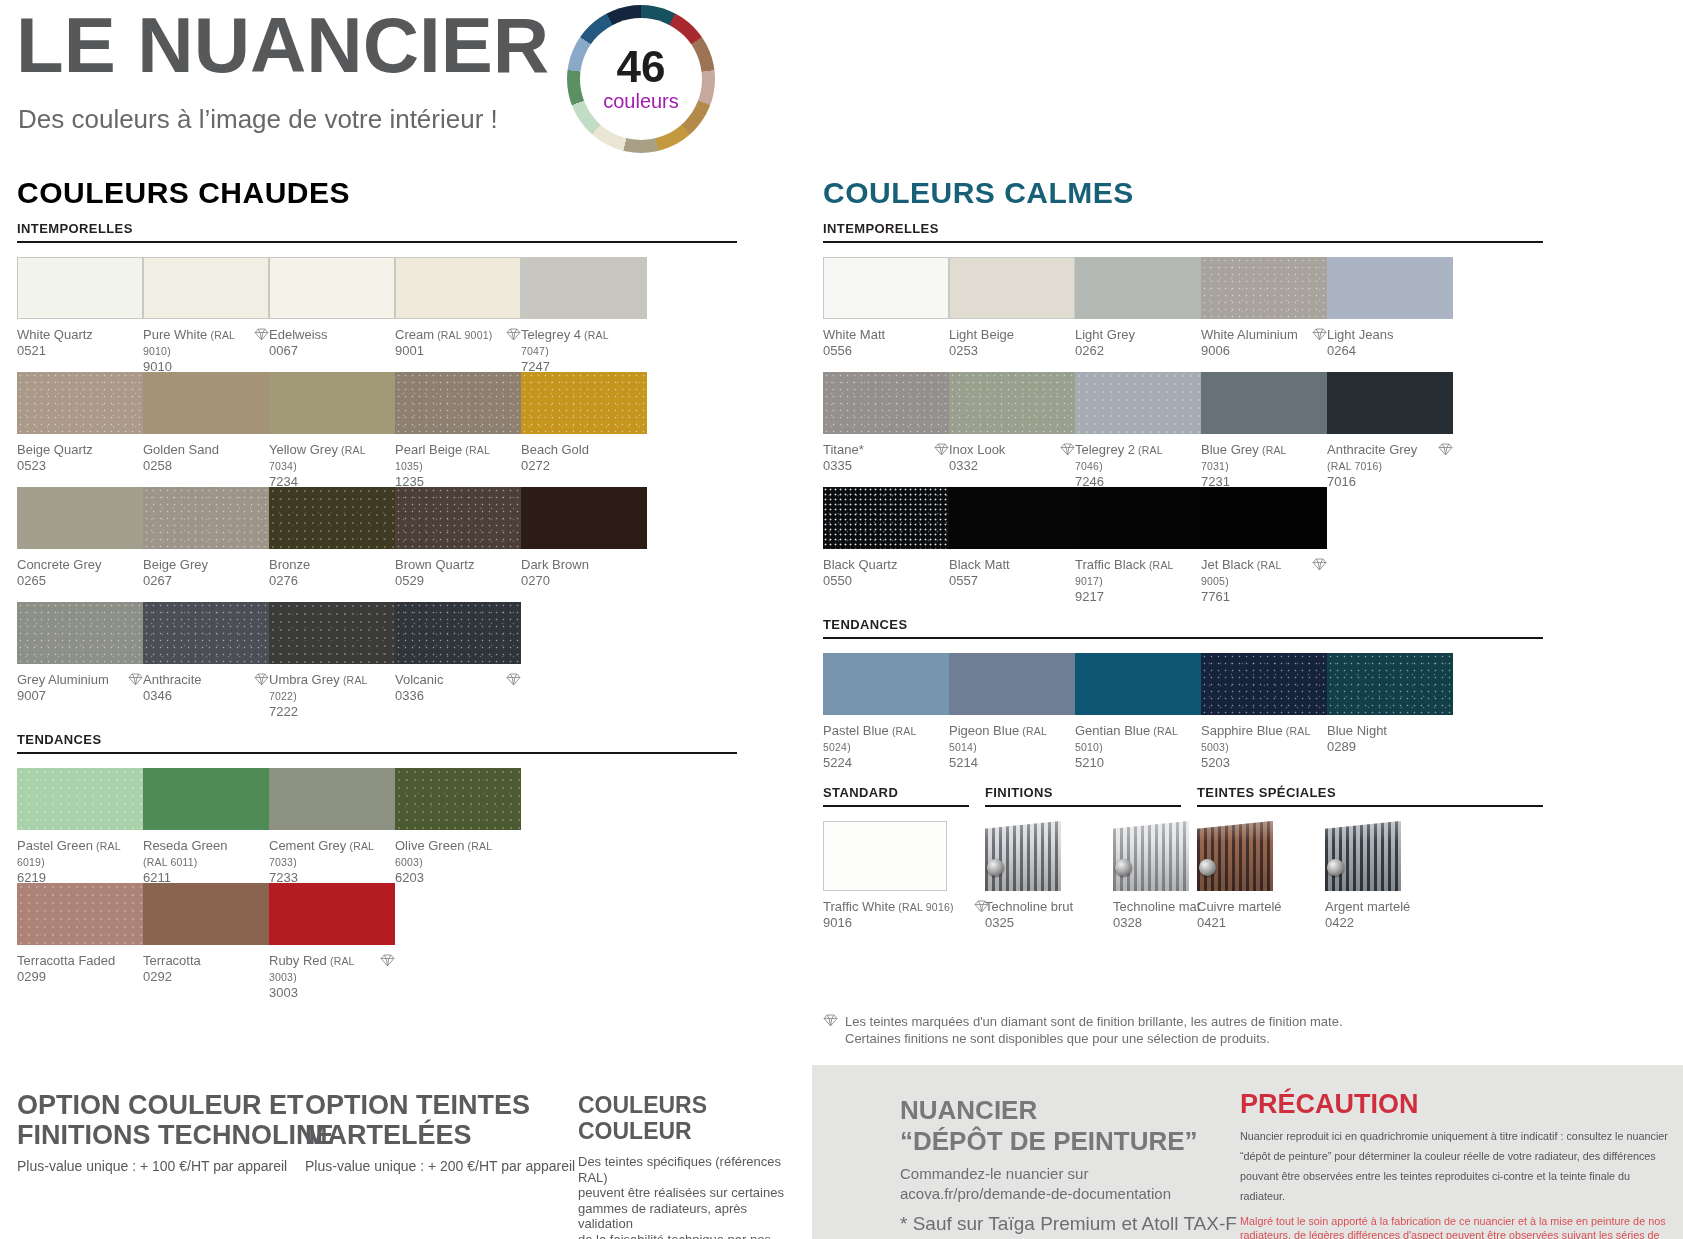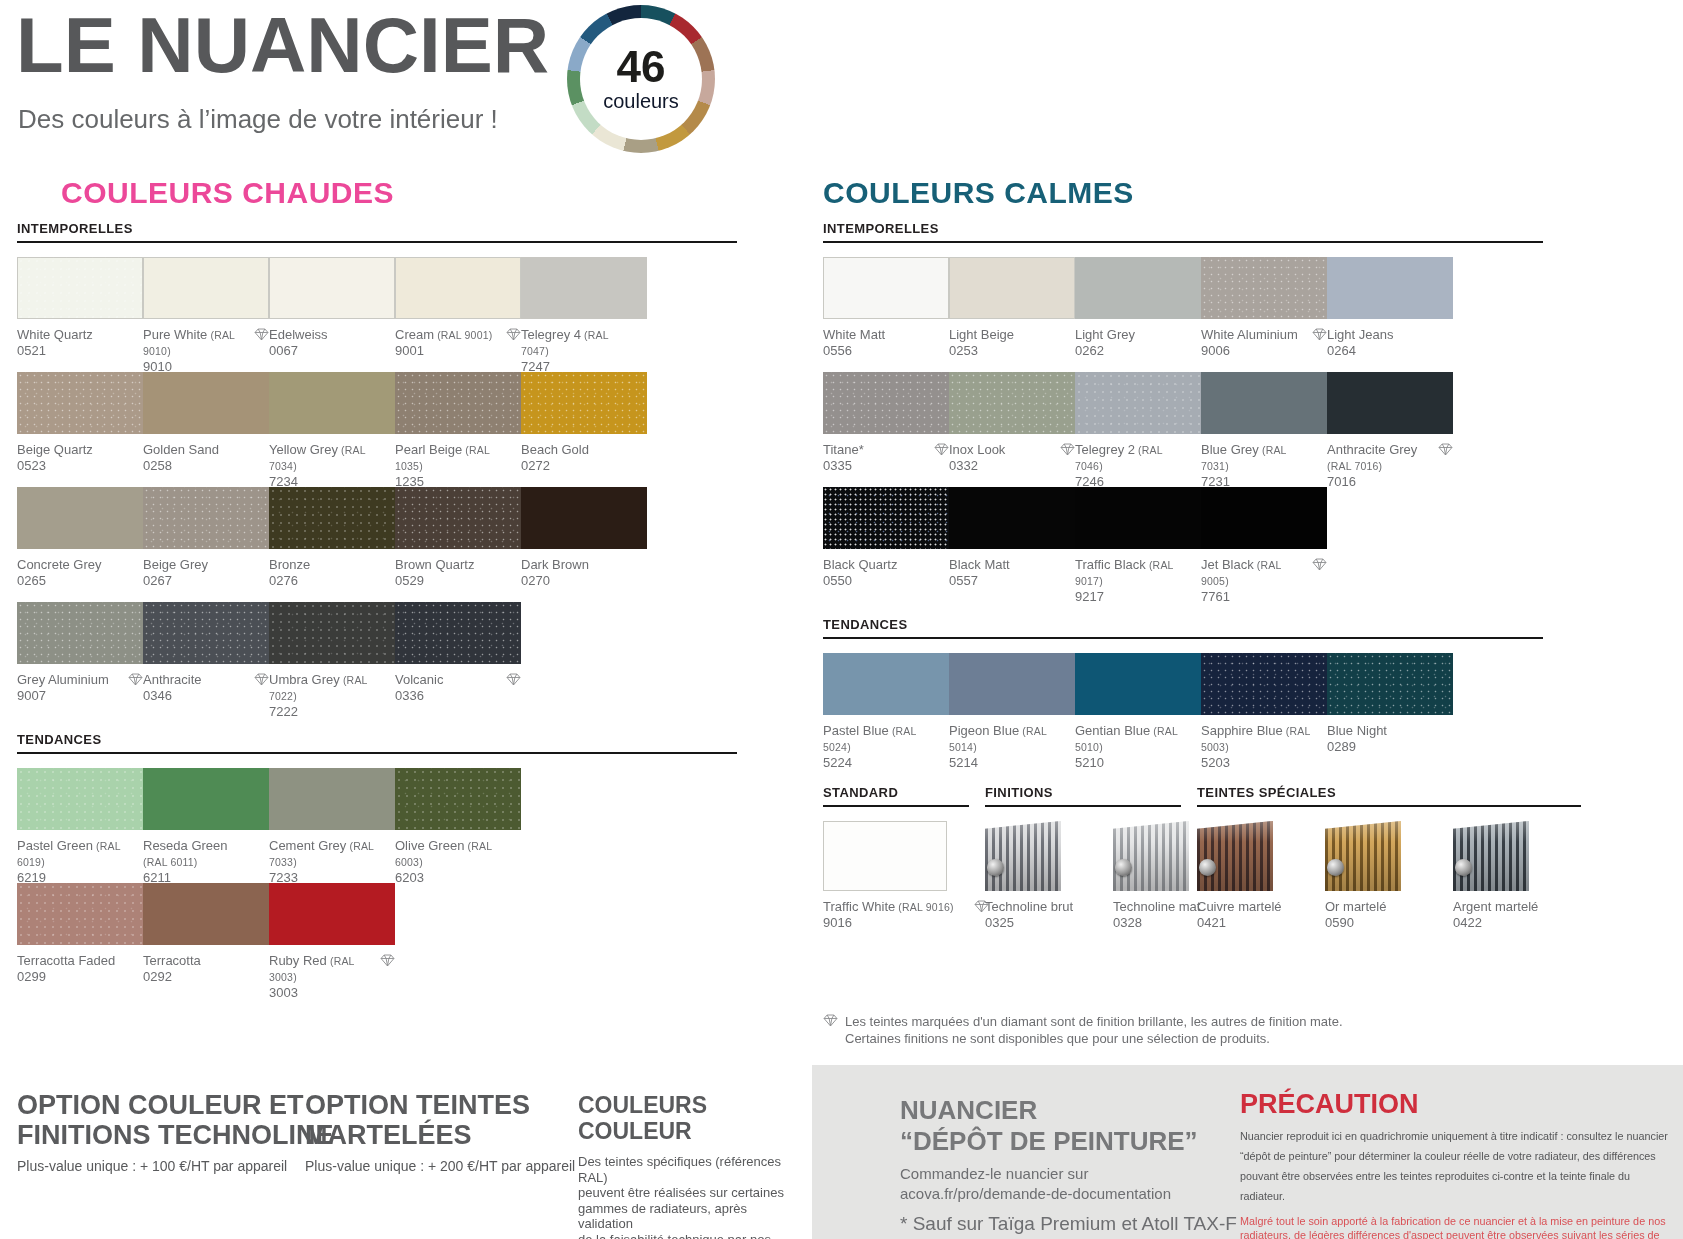--- a/index.html
+++ b/index.html
@@ -6,21 +6,21 @@
   .page{position:relative;width:1683px;height:1239px;background:#ffffff;overflow:hidden;
         font-family:"Liberation Sans",sans-serif;color:#6d6e71;}
   
   .h-title{position:absolute;left:16px;top:6px;font-size:78px;font-weight:700;color:#57585a;letter-spacing:0px;line-height:1;}
   .h-sub{position:absolute;left:18px;top:104px;font-size:26px;color:#66686a;}
   .badge{position:absolute;left:567px;top:5px;width:148px;height:148px;}
   .badge .ring{position:absolute;inset:0;border-radius:50%;}
   .badge .inner{position:absolute;inset:13px;background:#fff;border-radius:50%;
                 display:flex;flex-direction:column;align-items:center;justify-content:center;}
   .badge .num{font-size:44px;font-weight:700;color:#1d1d1b;line-height:1;}
-  .badge .blbl{font-size:20px;color:#0f172a;margin-top:1px;}
+  .badge .blbl{font-size:20px;color:#a21caf;margin-top:1px;}
   
   .col{position:absolute;top:176px;width:720px;}
   .col.left{left:17px;} .col.right{left:823px;}
   .col-title{font-size:30px;font-weight:700;letter-spacing:.5px;line-height:34px;height:34px;margin-bottom:10px;}
   .grp{margin-top:0;}
   .grp + .grp{margin-top:26px;}
   .grp-label{font-size:13px;font-weight:700;color:#231f20;letter-spacing:.4px;
              padding-bottom:4px;border-bottom:2px solid #161616;line-height:17px;}
   .rows{margin-top:14px;}
   .row{display:grid;grid-template-columns:repeat(5,126px);height:103px;margin-bottom:12px;}
@@ -90,21 +90,21 @@
 
   <div class="badge">
     <div class="ring" id="badge-ring" style="background: conic-gradient(rgb(23, 80, 94) 0deg, rgb(23, 80, 94) 27.6923deg, rgb(168, 41, 47) 27.6923deg, rgb(168, 41, 47) 55.3846deg, rgb(157, 115, 85) 55.3846deg, rgb(157, 115, 85) 83.0769deg, rgb(199, 168, 156) 83.0769deg, rgb(199, 168, 156) 110.769deg, rgb(180, 138, 74) 110.769deg, rgb(180, 138, 74) 138.462deg, rgb(194, 153, 62) 138.462deg, rgb(194, 153, 62) 166.154deg, rgb(169, 159, 133) 166.154deg, rgb(169, 159, 133) 193.846deg, rgb(234, 230, 213) 193.846deg, rgb(234, 230, 213) 221.538deg, rgb(195, 220, 197) 221.538deg, rgb(195, 220, 197) 249.231deg, rgb(91, 145, 98) 249.231deg, rgb(91, 145, 98) 276.923deg, rgb(138, 169, 200) 276.923deg, rgb(138, 169, 200) 304.615deg, rgb(35, 89, 126) 304.615deg, rgb(35, 89, 126) 332.308deg, rgb(19, 38, 62) 332.308deg, rgb(19, 38, 62) 360deg);"></div>
     <div class="inner">
       <div class="num">46</div>
       <div class="blbl">couleurs</div>
     </div>
   </div>
 
   <div class="col left" id="col-left">
-    <div class="col-title" style="color: #ec4899; margin-left: 44px;">COULEURS CHAUDES</div>
+    <div class="col-title" style="color: #000000;">COULEURS CHAUDES</div>
   <div class="grp">
         <div class="grp-label">INTEMPORELLES</div>
         <div class="rows">
           <div class="row">
             <div class="cell">
               <div class="sw bordered speckle-soft" style="background: rgb(242, 244, 236);"></div>
               <div class="lbl">
                 <div class="nm">White Quartz</div>
                 <div class="code">0521</div>
               </div>
@@ -562,31 +562,20 @@
           <div class="pitems">
             <div class="pitem">
               <div class="rad spec-gap">
                 <div class="stripes" style="background: repeating-linear-gradient(90deg, rgb(70, 48, 43) 0px, rgb(70, 48, 43) 3px, rgb(150, 103, 78) 3px, rgb(150, 103, 78) 7px);"></div>
                 <div class="shade"></div>
                 <div class="valve"></div>
               </div>
               <div class="plbl">
                 <div class="nm">Cuivre martelé</div>
                 <div class="code">0421</div>
-              </div>
-            </div>
-            <div class="pitem">
-              <div class="rad spec-gap">
-                <div class="stripes" style="background: repeating-linear-gradient(90deg, rgb(122, 90, 38) 0px, rgb(122, 90, 38) 3px, rgb(211, 167, 92) 3px, rgb(211, 167, 92) 7px);"></div>
-                <div class="shade"></div>
-                <div class="valve"></div>
-              </div>
-              <div class="plbl">
-                <div class="nm">Or martelé</div>
-                <div class="code">0590</div>
               </div>
             </div>
             <div class="pitem">
               <div class="rad spec-gap">
                 <div class="stripes" style="background: repeating-linear-gradient(90deg, rgb(57, 64, 71) 0px, rgb(57, 64, 71) 3px, rgb(169, 177, 183) 3px, rgb(169, 177, 183) 7px);"></div>
                 <div class="shade"></div>
                 <div class="valve"></div>
               </div>
               <div class="plbl">
                 <div class="nm">Argent martelé</div>

